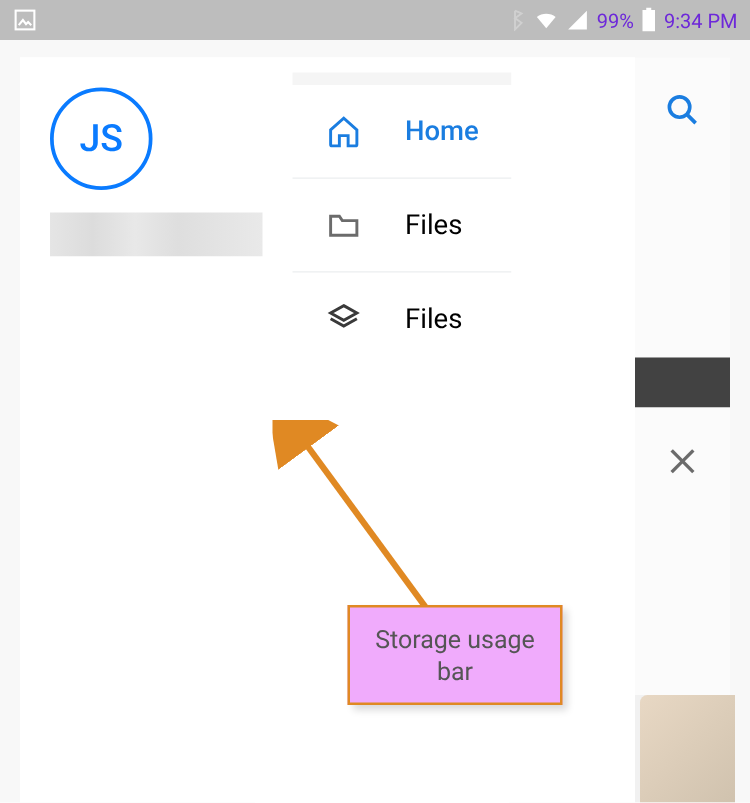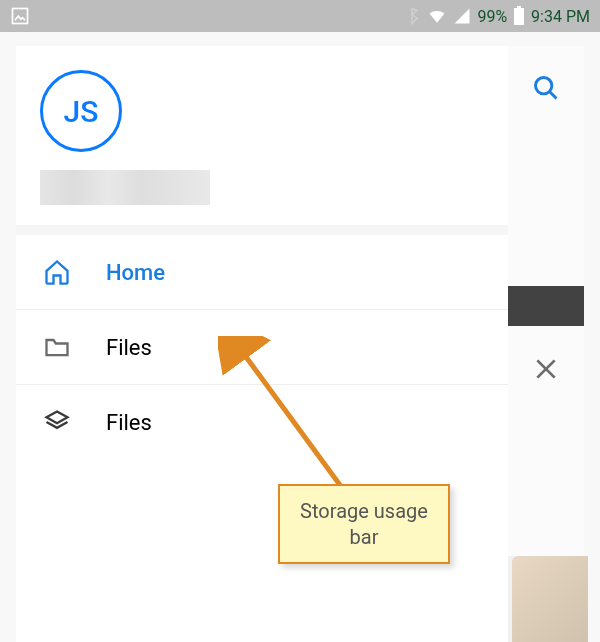--- a/index.html
+++ b/index.html
@@ -9,37 +9,37 @@
       background: #f8f8f8;
       position: relative;
       overflow: hidden;
     }
     .status-bar {
       height: 32px;
       background: #bdbdbd;
       display: flex;
       align-items: center;
       padding: 0 10px;
-      color: #14532d;
+      color: #6d28d9;
       font-size: 16px;
     }
     .status-left { flex: 0 0 auto; }
     .status-right { margin-left: auto; display: flex; align-items: center; gap: 6px; }
     .sb-icon { display:inline-flex; align-items:center; justify-content:center; }
     .frame {
       position: absolute;
       top: 46px; left: 16px; right: 16px; bottom: 0;
       background: #fff;
       display: flex;
     }
     .drawer {
       flex: 1 1 auto;
       background: #fff;
       display: flex;
-      flex-direction: column;
+      flex-direction: row;
     }
     .profile {
       padding: 24px 24px 8px 24px;
     }
     .avatar {
       width: 82px; height: 82px;
       border: 3px solid #0a7bff;
       border-radius: 50%;
       display: flex; align-items: center; justify-content: center;
       color: #0a7bff;
@@ -100,21 +100,21 @@
     .strip-mid { background:#fbfbfb; height:170px; display:flex; justify-content:center; align-items:flex-start; padding-top:30px;}
     .strip-space { background:#fbfbfb; height:60px; }
     .strip-img { background:linear-gradient(135deg,#e8d8c4,#d0c2ae); flex:1; border-top-left-radius:6px; margin-left:8px;}
     .search-icon { color:#1a7de0; }
     .close-x { color:#6b6b6b; font-size:28px; }
     .callout-box {
       position: absolute;
       top: 484px; left: 278px;
       width: 172px;
       padding: 12px 14px;
-      background: #fef9c3;
+      background: #f0abfc;
       border: 2px solid #e08923;
       color: #555;
       font-size: 20px;
       line-height: 1.3;
       text-align: center;
       box-shadow: 4px 4px 6px rgba(0,0,0,0.15);
     }
     .arrow-svg {
       position: absolute;
       top: 336px; left: 218px;

